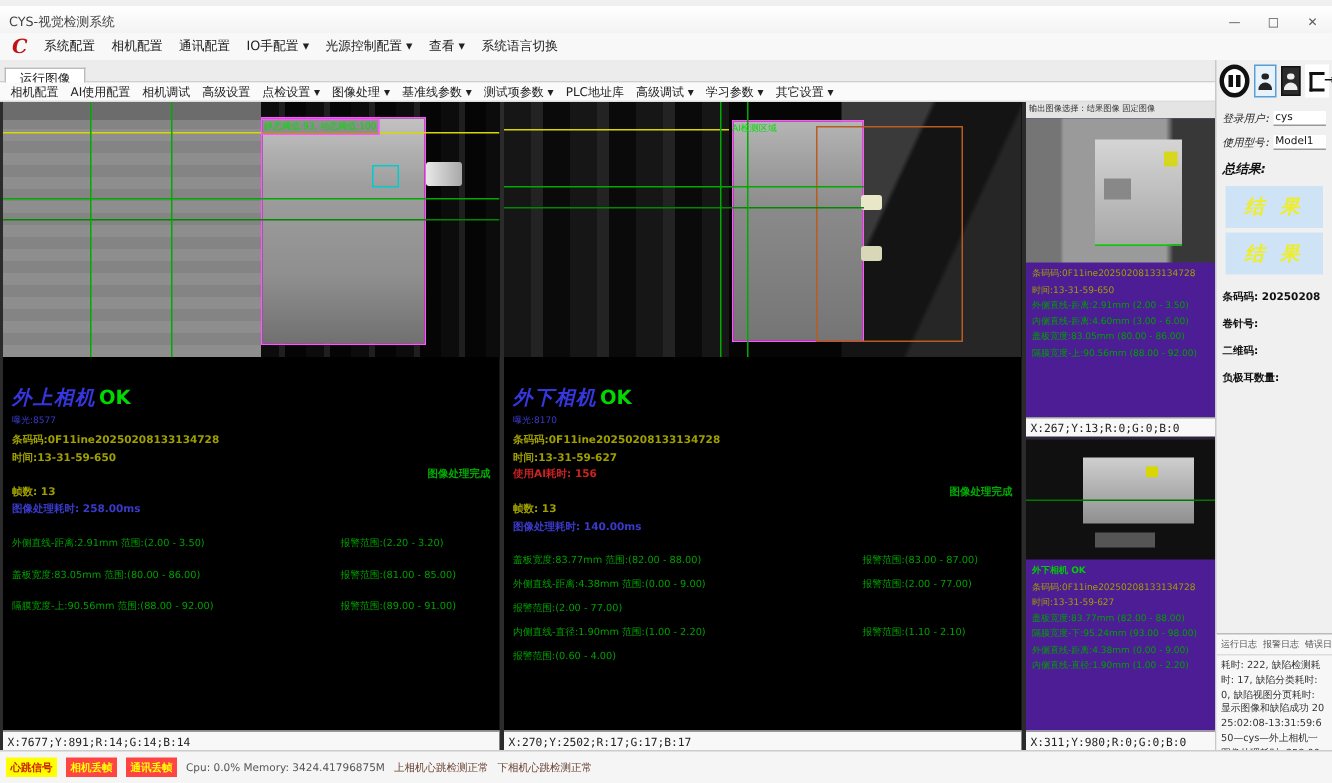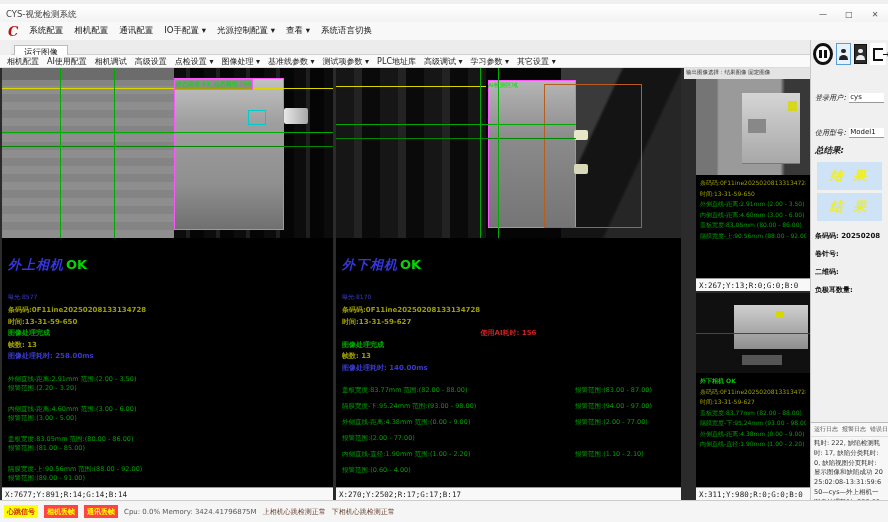--- a/index.html
+++ b/index.html
@@ -8,44 +8,44 @@
   
   .titlebar{position:absolute;top:4px;left:0;right:0;height:22px;background:linear-gradient(#ffffff,#f1f1f1);
             border-bottom:1px solid #dcdcdc;display:flex;align-items:center;box-sizing:border-box;}
   .titlebar .title{font-size:8.5px;color:#444;padding-left:6px;}
   .winbtns{margin-left:auto;display:flex;height:100%;}
   .winbtn{width:26px;display:flex;align-items:center;justify-content:center;font-size:8px;color:#555;cursor:default;}
   .menubar{position:absolute;top:22px;left:0;right:0;height:18px;background:#f8f8f8;display:flex;align-items:center;
            gap:11px;padding:0 8px;box-sizing:border-box;}
   .logo{font-family:"DejaVu Serif",serif;font-style:italic;font-weight:bold;color:#c01212;font-size:13px;line-height:1;}
   .menu-item{font-size:8.5px;color:#222;white-space:nowrap;}
-  .tabstrip{position:absolute;top:40px;left:11px;width:810px;height:15px;background:#ececec;border-bottom:1px solid #cfcfcf;box-sizing:border-box;}
+  .tabstrip{position:absolute;top:40px;left:0;width:810px;height:15px;background:#ececec;border-bottom:1px solid #cfcfcf;box-sizing:border-box;}
   .tab{display:inline-block;background:#ffffff;border:1px solid #bbb;border-bottom:1px solid #fff;margin-left:3px;margin-top:1px;
        padding:1px 9px 0;font-size:8.5px;color:#222;}
   .toolbar{position:absolute;top:55px;left:0;width:810px;height:13px;background:#fafafa;border-bottom:1px solid #ddd;
            display:flex;align-items:center;gap:8px;padding:0 7px;box-sizing:border-box;}
   .tool-item{font-size:8px;color:#222;white-space:nowrap;}
   
   .main{position:absolute;top:68px;left:0;width:810px;bottom:22px;background:#2b2b2b;}
   .panel{position:absolute;top:0;bottom:0;background:#000;}
   .panel.left{left:2px;width:331px;}
   .panel.middle{left:336px;width:345px;}
   .img{position:relative;height:170px;overflow:hidden;background:#050505;}
   .pfooter{position:absolute;left:0;right:0;bottom:0;height:13px;background:#f8f8f8;border-top:1px solid #9a9a9a;
            font-family:"DejaVu Sans Mono",monospace;font-size:7.5px;color:#222;padding:2px 0 0 3px;box-sizing:border-box;}
   .textarea{position:absolute;top:170px;left:0;right:0;bottom:13px;padding:16px 6px 0;box-sizing:border-box;overflow:hidden;}
-  .cam-line{margin-bottom:19px;}
+  .cam-line{margin-bottom:2px;}
   .cam-title{font-family:"DejaVu Serif",serif;font-style:italic;font-weight:bold;font-size:13px;color:#3636e0;letter-spacing:1px;}
   .ok{font-weight:bold;font-size:13px;color:#00d800;margin-left:2px;}
   .exposure{font-size:6px;color:#3a3acc;margin:0 0 3px;}
   .meta{font-size:7px;font-weight:bold;line-height:1.65;white-space:nowrap;}
-  .meta.y{color:#9f9f00;} .meta.g{color:#00aa00;} .meta.b{color:#3a3acc;} .meta.r{color:#cc2222;text-align:center;}
+  .meta.y{color:#9f9f00;} .meta.g{color:#00aa00;text-align:right;} .meta.b{color:#3a3acc;} .meta.r{color:#cc2222;}
   .rows{margin-top:12px;}
   .mrow{display:flex;font-size:6.5px;color:#00a000;white-space:nowrap;}
-  .panel.left .mrow{margin-bottom:12px;flex-direction:column;}
+  .panel.left .mrow{margin-bottom:12px;}
   .panel.middle .mrow{margin-bottom:7px;}
   .mrow .m{flex:1;overflow:hidden;}
   .mrow .a{width:100px;overflow:hidden;}
   
   .li-machine{position:absolute;left:0;top:0;width:172px;height:100%;
               background:repeating-linear-gradient(0deg,#8e8e8e 0 8px,#848484 8px 16px);}
   .li-topband{position:absolute;left:0;top:0;width:172px;height:12px;background:#6c6c6c;}
   .li-dark{position:absolute;left:172px;top:0;right:0;height:100%;
            background:repeating-linear-gradient(90deg,#0c0c0c 0 12px,#1f1f1f 12px 16px,#050505 16px 30px);}
   .li-part{position:absolute;left:172px;top:10px;width:110px;height:152px;border:1px solid #ff55ff;box-sizing:border-box;
@@ -71,21 +71,21 @@
   .mi-glint1{position:absolute;left:238px;top:62px;width:14px;height:10px;background:#e8e8c8;border-radius:2px;}
   .mi-glint2{position:absolute;left:238px;top:96px;width:14px;height:10px;background:#d8d8b8;border-radius:2px;}
   .mh-y{top:18px;right:195px;background:#d8d800;}
   .mh-g1{top:56px;right:105px;background:#00aa00;} .mh-g2{top:70px;right:105px;background:#008800;}
   .mv1{left:144px;} .mv2{left:162px;}
   .overlay-label2{position:absolute;left:152px;top:13px;font-size:6px;color:#00dd00;white-space:nowrap;}
   
   .rightcol{position:absolute;left:684px;top:0;width:126px;bottom:0;background:#2b2b2b;}
   .rc-header{height:11px;background:#e4e4e4;font-size:5.5px;color:#333;padding:1px 2px 0;box-sizing:border-box;
              white-space:nowrap;overflow:hidden;}
-  .thumb{position:absolute;left:12px;right:0;background:#000000;}
+  .thumb{position:absolute;left:0;right:0;background:#4c1d95;}
   .t1{top:11px;height:212px;} .t2{top:225px;bottom:0;}
   .t1-img{position:relative;height:96px;overflow:hidden;
           background:linear-gradient(90deg,#757575 0 18%,#9a9a9a 20% 74%,#383838 78%);}
   .t1-part{position:absolute;left:46px;top:14px;width:58px;height:70px;
            background:linear-gradient(180deg,#d5d5d5,#a8a8a8);}
   .t1-win{position:absolute;left:52px;top:40px;width:18px;height:14px;background:#888;}
   .t1-ybox{position:absolute;left:92px;top:22px;width:9px;height:10px;background:#d8d800;opacity:.85;}
   .t1-gline{position:absolute;left:46px;top:84px;width:58px;height:1px;background:#00cc00;}
   .t2-img{position:relative;height:80px;overflow:hidden;background:#101010;}
   .t2-part{position:absolute;left:38px;top:12px;width:74px;height:44px;background:linear-gradient(180deg,#cfcfcf,#8f8f8f);}
@@ -109,21 +109,21 @@
                display:flex;align-items:center;justify-content:center;}
   .person{position:relative;width:9px;height:11px;}
   .person:before{content:"";position:absolute;top:0;left:2.2px;width:4.6px;height:4.6px;border-radius:50%;background:#222;}
   .person:after{content:"";position:absolute;bottom:0;left:0;width:9px;height:4.5px;border-radius:4.5px 4.5px 0 0;background:#222;}
   .person.w:before,.person.w:after{background:#eee;}
   .exit-btn{width:18px;height:22px;background:#fff;display:flex;align-items:center;justify-content:center;}
   .door{position:relative;width:10px;height:13px;border:2.5px solid #111;border-right:none;box-sizing:border-box;}
   .door:after{content:"→";position:absolute;right:-7px;top:-1px;font-size:9px;font-weight:bold;color:#111;}
   .sb-row{display:flex;align-items:flex-end;gap:2px;font-size:7px;color:#222;padding:6px 4px 0;}
   .sb-row .lab{font-style:italic;white-space:nowrap;font-family:Liberation Mono, monospace;}
-  .sb-val{flex:1;background:#fff;border-bottom:1px solid #999;min-height:9px;padding:0 1px;font-size:7px;color:#111;margin-top:19px;}
+  .sb-val{flex:1;background:#fff;border-bottom:1px solid #999;min-height:9px;padding:0 1px;font-size:7px;color:#111;}
   .total-label{font-size:8.5px;font-weight:bold;font-style:italic;color:#111;padding:7px 4px 2px;}
   .result-box{margin:3px 6px 0;height:28px;background:#cfe3f6;display:flex;align-items:center;justify-content:center;
               font-family:"DejaVu Serif",serif;font-style:italic;font-weight:bold;font-size:13px;color:#eded2a;letter-spacing:3px;}
   .sb-field{font-size:7px;font-weight:bold;color:#111;padding:8px 4px 0;white-space:nowrap;}
   .sb-field.first{padding-top:10px;}
   .sb-log{position:absolute;left:0;right:0;bottom:0;top:382px;border-top:1px solid #bbb;background:#f7f7f7;overflow:hidden;}
   .log-tabs{display:flex;gap:4px;font-size:6px;color:#555;padding:2px 3px;border-bottom:1px solid #ddd;white-space:nowrap;}
   .log-text{font-size:6.5px;color:#333;padding:2px 3px;line-height:1.5;word-break:break-all;}
   
   .statusbar{position:absolute;left:0;right:0;bottom:0;height:22px;background:#f5f5f5;border-top:1px solid #ccc;
@@ -201,24 +201,20 @@
       <div class="meta y">时间:13-31-59-650</div>
       <div class="meta g">图像处理完成</div>
       <div class="meta y">帧数: 13</div>
       <div class="meta b">图像处理耗时: 258.00ms</div>
       <div class="rows">
         <div class="mrow">
             <span class="m">外侧直线-距离:2.91mm 范围:(2.00 - 3.50)</span>
             <span class="a">报警范围:(2.20 - 3.20)</span>
           </div>
         <div class="mrow">
-            <span class="m">内侧直线-距离:4.60mm 范围:(3.00 - 6.00)</span>
-            <span class="a">报警范围:(3.00 - 5.00)</span>
-          </div>
-        <div class="mrow">
             <span class="m">盖板宽度:83.05mm 范围:(80.00 - 86.00)</span>
             <span class="a">报警范围:(81.00 - 85.00)</span>
           </div>
         <div class="mrow">
             <span class="m">隔膜宽度-上:90.56mm 范围:(88.00 - 92.00)</span>
             <span class="a">报警范围:(89.00 - 91.00)</span>
           </div>
       </div>
     </div>
     <div class="pfooter">X:7677;Y:891;R:14;G:14;B:14</div>
@@ -249,24 +245,20 @@
       <div class="meta r">使用AI耗时: 156</div>
       <div class="meta g">图像处理完成</div>
       <div class="meta y">帧数: 13</div>
       <div class="meta b">图像处理耗时: 140.00ms</div>
       <div class="rows">
         <div class="mrow">
             <span class="m">盖板宽度:83.77mm 范围:(82.00 - 88.00)</span>
             <span class="a">报警范围:(83.00 - 87.00)</span>
           </div>
         <div class="mrow">
-            <span class="m">隔膜宽度-下:95.24mm 范围:(93.00 - 98.00)</span>
-            <span class="a">报警范围:(94.00 - 97.00)</span>
-          </div>
-        <div class="mrow">
             <span class="m">外侧直线-距离:4.38mm 范围:(0.00 - 9.00)</span>
             <span class="a">报警范围:(2.00 - 77.00)</span>
           </div>
         <div class="mrow">
             <span class="a">报警范围:(2.00 - 77.00)</span>
           </div>
         <div class="mrow">
             <span class="m">内侧直线-直径:1.90mm 范围:(1.00 - 2.20)</span>
             <span class="a">报警范围:(1.10 - 2.10)</span>
           </div>

